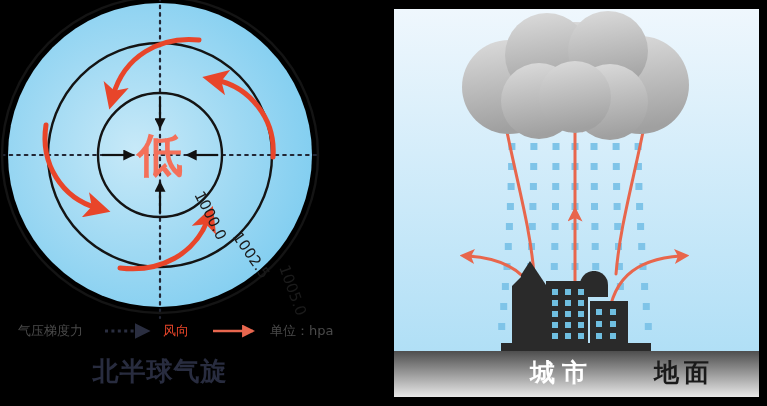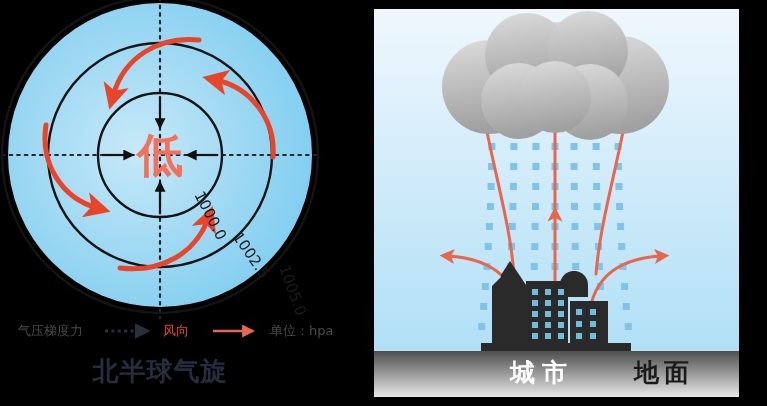--- a/index.html
+++ b/index.html
@@ -1,20 +1,20 @@
 <!DOCTYPE html>
 <html><head>
 <meta charset="utf-8">
 <style>
   html,body{margin:0;padding:0;background:#000;}
   body{width:767px;height:406px;overflow:hidden;
        font-family:"Liberation Sans","DejaVu Sans",sans-serif;}
   .stage{position:relative;width:767px;height:406px;background:#000;}
   .panel-left{position:absolute;left:0;top:0;width:384px;height:406px;}
-  .panel-right{position:absolute;left:374px;top:9px;width:365px;height:388px;}
+  .panel-right{position:absolute;left:394px;top:9px;width:365px;height:388px;}
   svg{display:block;}
   .legend-cn{font-family:"DejaVu Sans",sans-serif;}
 </style>
 </head>
 <body>
 
 <div class="stage">
 
   <div class="panel-left">
     <svg width="384" height="406" viewBox="0 0 384 406">

